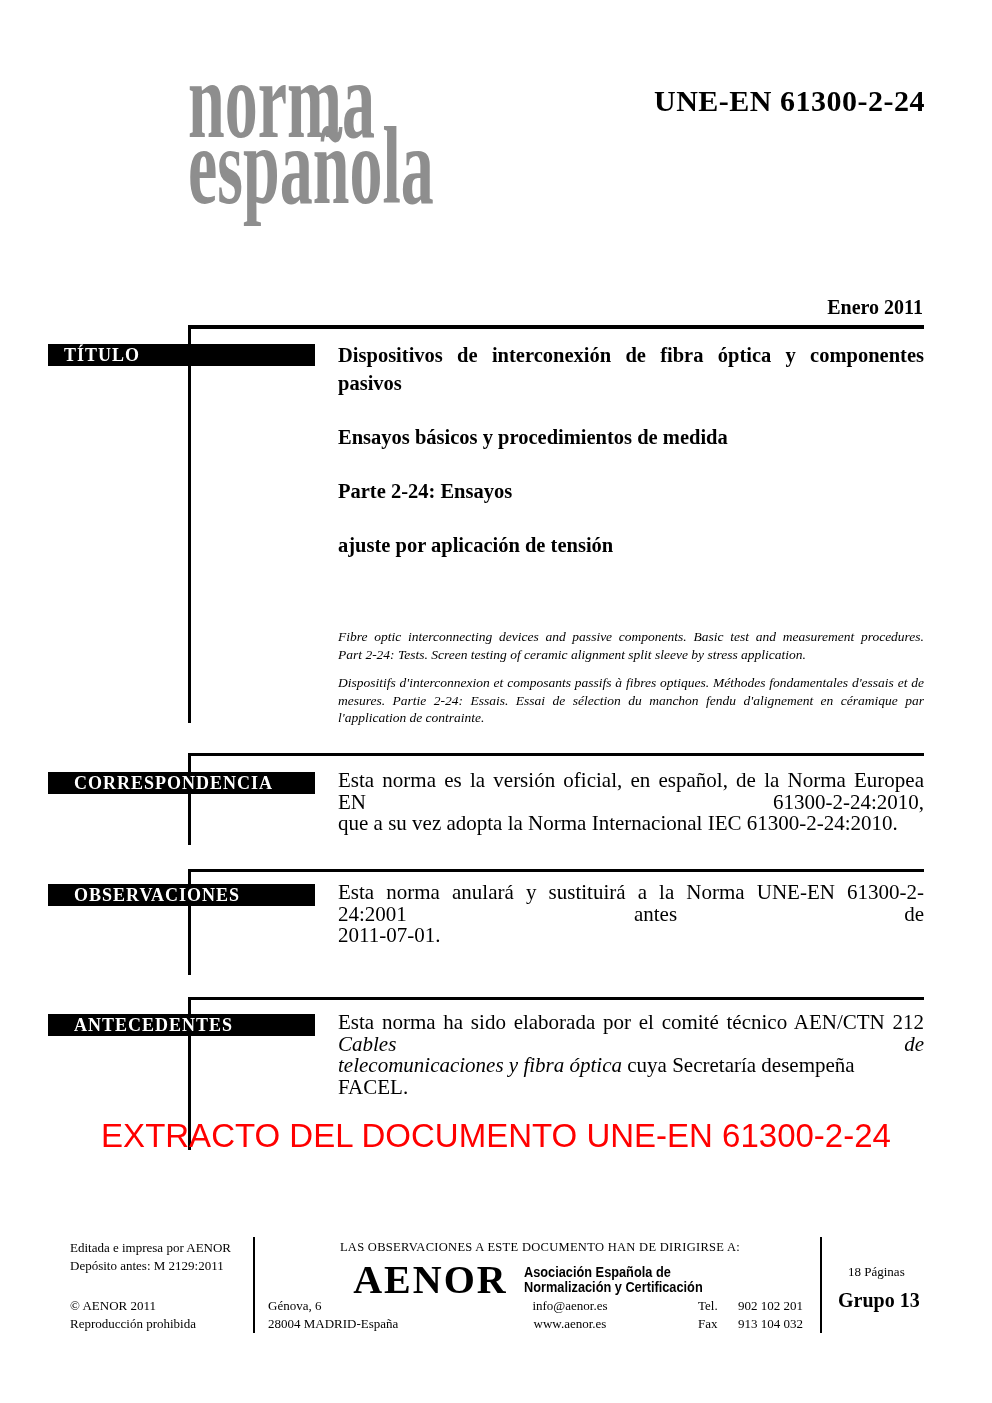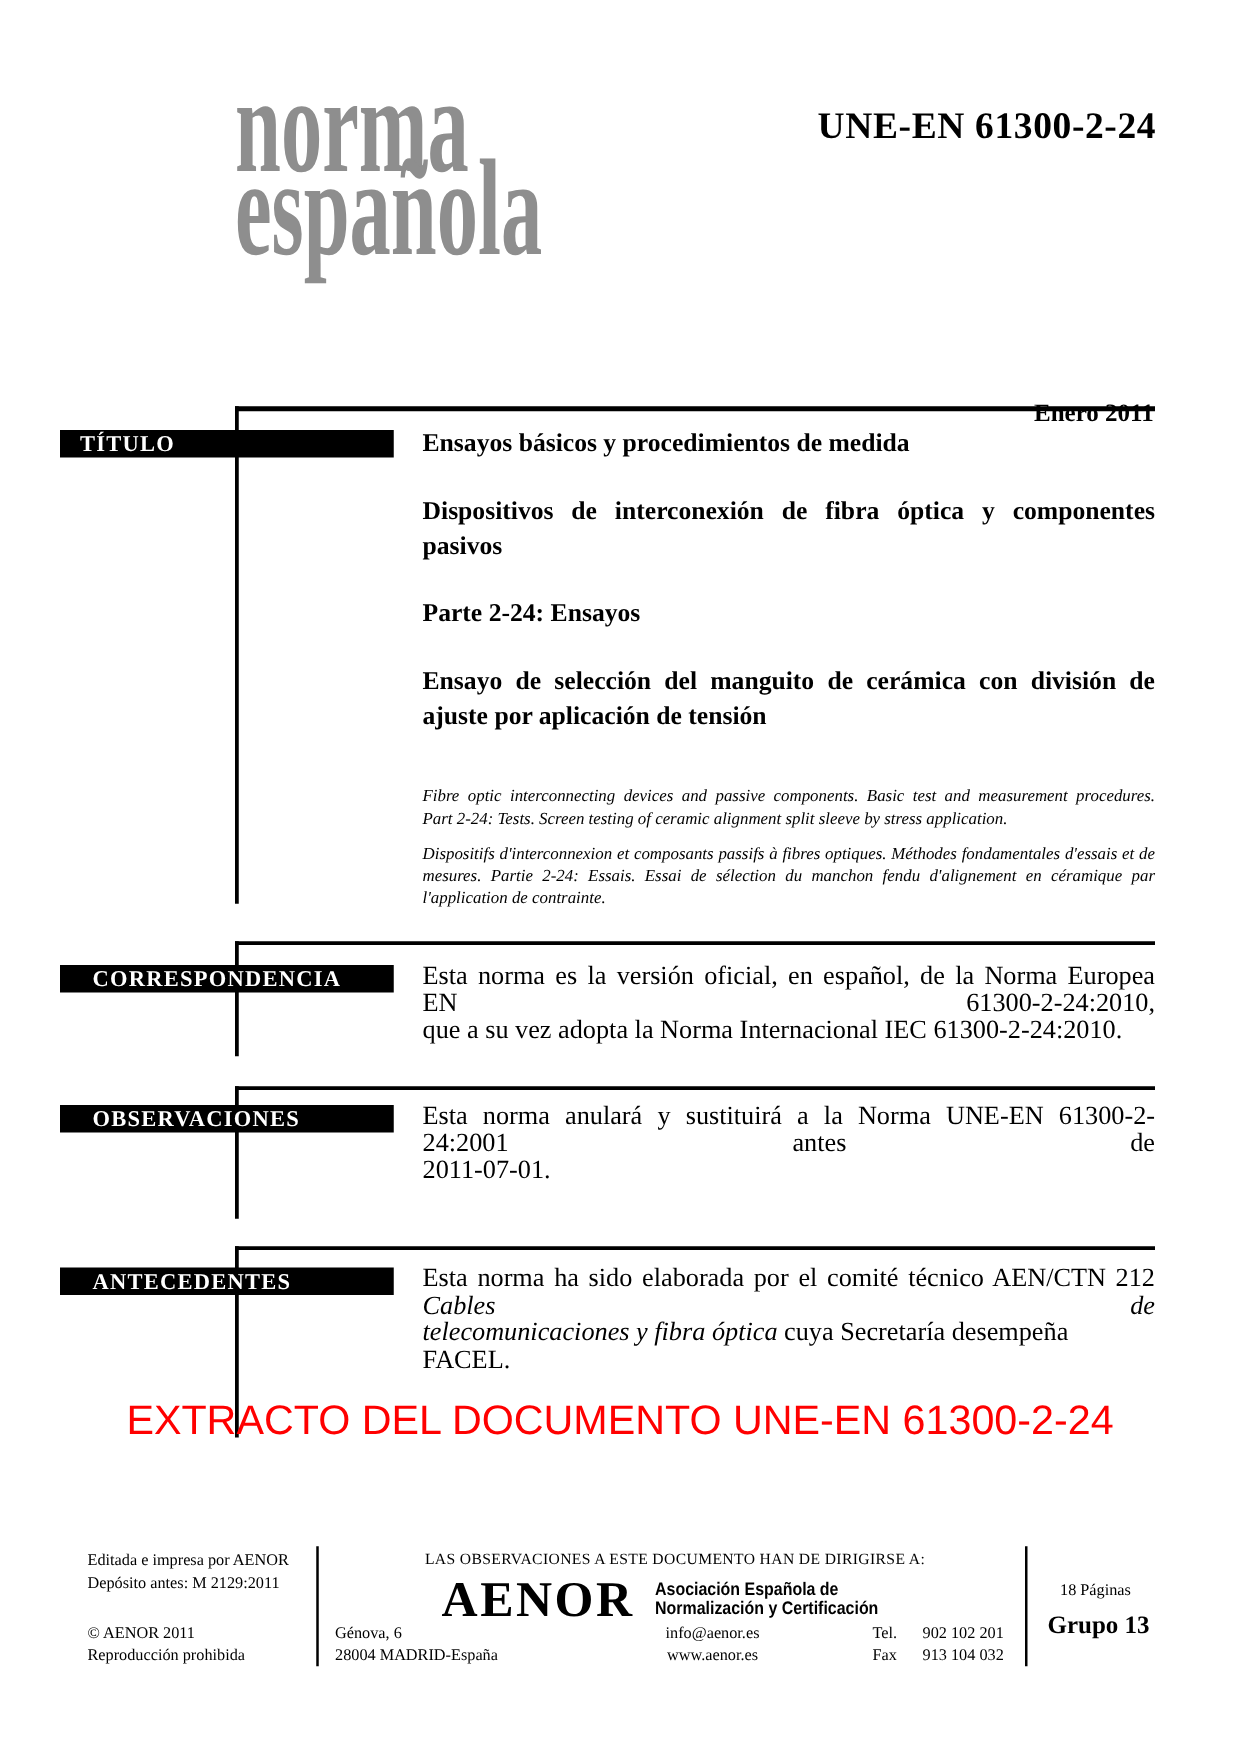--- a/index.html
+++ b/index.html
@@ -4,21 +4,21 @@
 <style>
   html,body{margin:0;padding:0;background:#fff;}
   .page{position:relative;width:992px;height:1403px;background:#ffffff;
         font-family:"Liberation Serif",serif;color:#000;overflow:hidden;}
   .abs{position:absolute;}
 
   
   .brand{left:188px;top:67px;font-size:110px;line-height:66px;font-weight:bold;
          color:#8e8e8e;transform:scaleX(0.60);transform-origin:0 0;white-space:nowrap;}
   .doc-code{right:67px;top:84px;font-size:30px;font-weight:bold;letter-spacing:0.5px;}
-  .date{right:69px;top:296px;font-size:20px;font-weight:bold;margin-top:24px;}
+  .date{right:69px;top:296px;font-size:20px;font-weight:bold;}
 
   
   .rule-thick{left:188px;top:325px;width:736px;height:4px;background:#000;}
   .hrule{left:188px;width:736px;height:3px;background:#000;}
   .vline{left:188px;width:3px;background:#000;}
 
   
   .label-bar{left:48px;width:267px;height:22px;background:#000;color:#fff;
              font-weight:bold;font-size:18px;line-height:22px;padding-left:26px;
              box-sizing:border-box;letter-spacing:1px;}
@@ -73,31 +73,30 @@
   <div class="abs hrule" style="top:753px;"></div>
   <div class="abs vline" style="top:753px;height:92px;"></div>
   <div class="abs hrule" style="top:869px;"></div>
   <div class="abs vline" style="top:869px;height:106px;"></div>
   <div class="abs hrule" style="top:997px;"></div>
   <div class="abs vline" style="top:997px;height:153px;"></div>
 
   <div class="abs label-bar" style="top:344px;padding-left:16px;">TÍTULO</div>
   <div class="abs content title-text" style="top:341px;">
     <div class="title-par">
-      <div class="line">Ensayos básicos y procedimientos de medida</div>
+      <div class="stretch">Dispositivos de interconexión de fibra óptica y componentes</div>
+      <div class="line">pasivos</div>
     </div>
     <div class="title-par">
-      <div class="stretch">Dispositivos de interconexión de fibra óptica y componentes</div>
-      <div class="line">pasivos</div>
+      <div class="line">Ensayos básicos y procedimientos de medida</div>
     </div>
     <div class="title-par">
       <div class="line">Parte 2-24: Ensayos</div>
     </div>
     <div class="title-par">
-      <div class="stretch">Ensayo de selección del manguito de cerámica con división de</div>
       <div class="line">ajuste por aplicación de tensión</div>
     </div>
   </div>
 
   <div class="abs content italic-block" style="top:628px;">
     <div class="italic-par">
       <div class="stretch">Fibre optic interconnecting devices and passive components. Basic test and measurement procedures.</div>
       <div class="line">Part 2-24: Tests. Screen testing of ceramic alignment split sleeve by stress application.</div>
     </div>
     <div>

